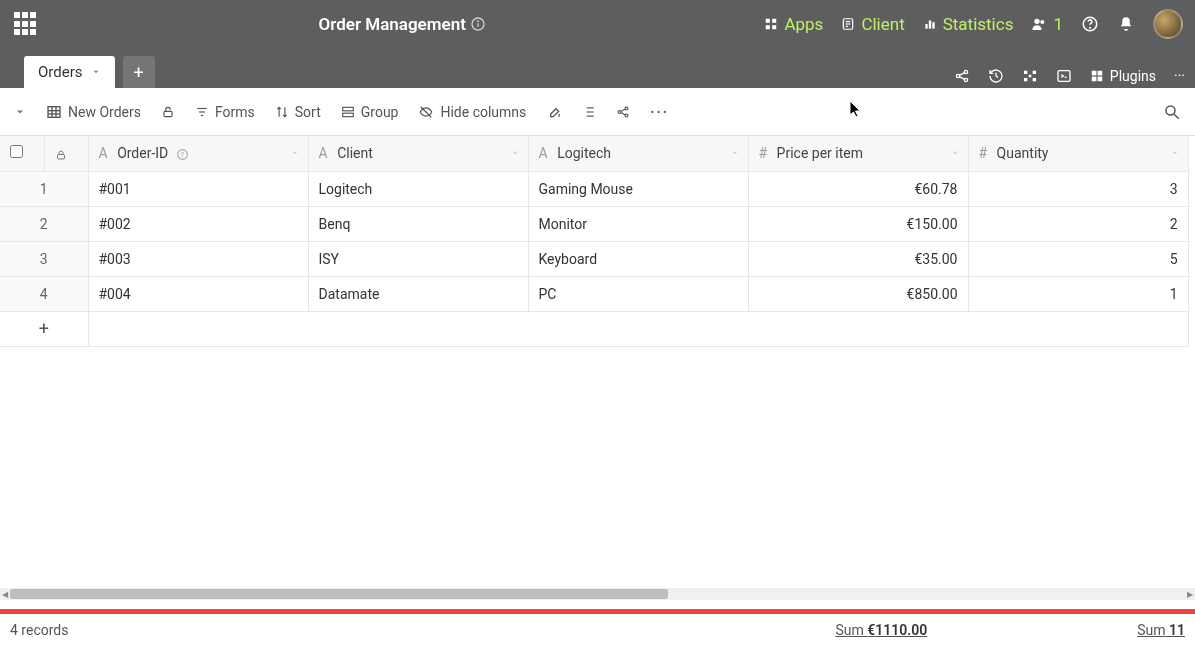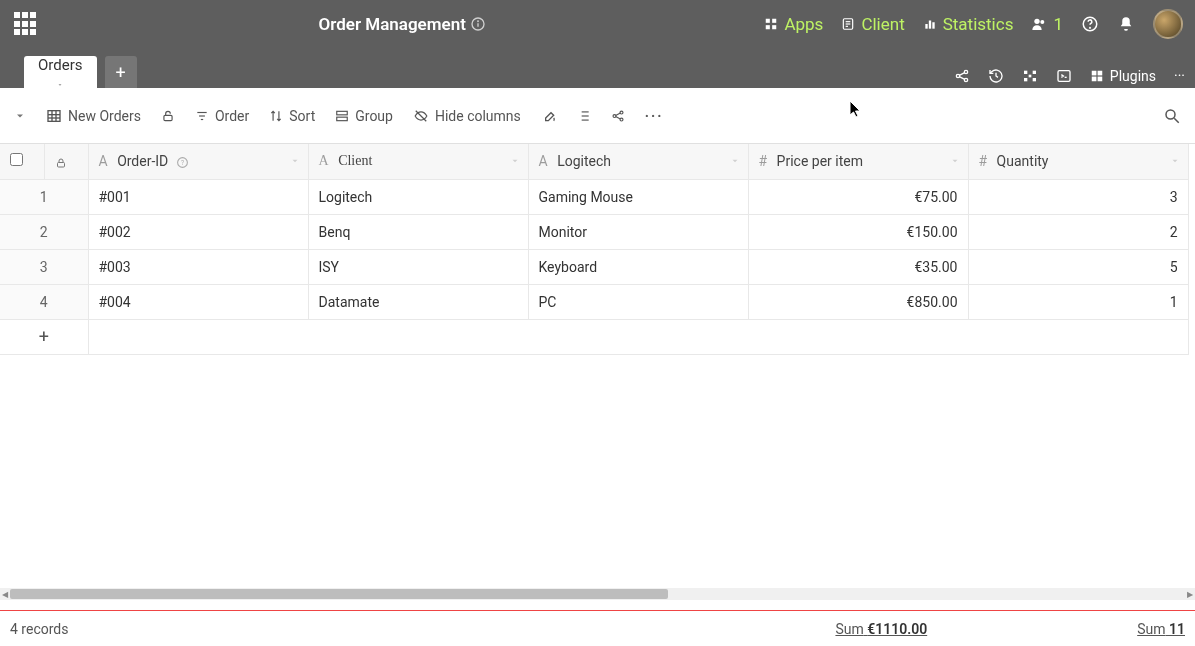--- a/index.html
+++ b/index.html
@@ -11,58 +11,58 @@
 .topbar .logo span { width: 6px; height: 6px; background: #fff; }
 .topbar .title-wrap { flex: 1; display: flex; justify-content: center; align-items: center; gap: 4px; font-size: 17px; font-weight: 600; }
 .topbar .title-wrap svg { opacity: .7; }
 .topbar-right { display: flex; align-items: center; gap: 18px; }
 .tb-link { display: flex; align-items: center; gap: 6px; color: #bef264; font-size: 17px; cursor: pointer; }
 .tb-link svg { flex-shrink: 0; }
 .avatar { width: 30px; height: 30px; border-radius: 50%; background: radial-gradient(circle at 35% 35%, #caa66a, #4a3c20); border: 2px solid rgba(255,255,255,.3); cursor: pointer; }
 
 
 .tabstrip { height: 40px; background: #5e5e5e; display: flex; align-items: stretch; padding-left: 24px; position: relative; }
-.tab { background: #fff; color: #333; display: flex; align-items: center; gap: 8px; padding: 0 14px; font-size: 15px; border-top-left-radius: 3px; border-top-right-radius: 3px; cursor: pointer; align-self: flex-end; height: 32px; flex-direction: column; }
+.tab { background: #fff; color: #333; display: flex; align-items: center; gap: 8px; padding: 0 14px; font-size: 15px; border-top-left-radius: 3px; border-top-right-radius: 3px; cursor: pointer; align-self: flex-end; height: 32px; }
 .tab-add { width: 32px; height: 32px; align-self: flex-end; margin-left: 8px; display: flex; align-items: center; justify-content: center; background: rgba(255,255,255,.15); color: #fff; border-top-left-radius: 3px; border-top-right-radius: 3px; cursor: pointer; font-size: 18px; }
 .tabstrip-right { position: absolute; right: 10px; top: 16px; bottom: 0; display: flex; align-items: center; gap: 18px; color: #fff; }
 .tabstrip-right .tsr { display: flex; align-items: center; gap: 6px; cursor: pointer; }
 
 
-.toolbar { height: 56px; background: #fff; border-bottom: 1px solid #e0e0e0; display: flex; align-items: center; gap: 20px; padding: 0 14px; color: #555; position: relative; }
+.toolbar { height: 48px; background: #fff; border-bottom: 1px solid #e0e0e0; display: flex; align-items: center; gap: 20px; padding: 0 14px; color: #555; position: relative; }
 .tool { display: flex; align-items: center; gap: 6px; cursor: pointer; font-size: 14px; }
 .tool svg { flex-shrink: 0; }
 .toolbar .more-dots { letter-spacing: 2px; font-weight: bold; cursor: pointer; }
 .toolbar .search-icon { position: absolute; right: 14px; cursor: pointer; }
 
 
 .grid { position: relative; }
 .grid table { border-collapse: collapse; width: 1100px; table-layout: fixed; }
 .grid th, .grid td { border-right: 1px solid #e8e8e8; border-bottom: 1px solid #e8e8e8; height: 35px; padding: 0 10px; font-size: 14px; background: #fff; }
 .grid th { background: #f7f7f7; font-weight: 400; color: #444; text-align: left; position: relative; }
 .grid th .caret { position: absolute; right: 8px; top: 50%; transform: translateY(-50%); opacity: .4; }
 .grid th .coltype { opacity: .5; margin-right: 6px; }
 .grid td.rn { text-align: center; color: #666; background: #fafafa; }
 .grid td.num { text-align: right; }
 .grid .addrow td { text-align: left; color: #555; font-size: 18px; cursor: pointer; }
 
 .col-chk   { width: 44px; }
 .col-lock  { width: 44px; }
 .col-id    { width: 220px; }
-.col-client{ width: 220px; font-family: Liberation Serif, serif; }
+.col-client{ width: 220px; }
 .col-prod  { width: 220px; }
 .col-price { width: 220px; }
 .col-qty   { width: 220px; }
 
 
 .hscroll { position: absolute; left: 0; right: 0; bottom: 46px; height: 12px; background: #f0f0f0; display: flex; align-items: center; }
 .hscroll .arrow { width: 10px; text-align: center; font-size: 8px; color: #888; cursor: pointer; }
 .hscroll .track { flex: 1; height: 10px; background: #f0f0f0; position: relative; }
 .hscroll .thumb { position: absolute; left: 0; width: 56%; top: 0; bottom: 0; background: #bdbdbd; border-radius: 2px; cursor: pointer; }
 
-.footer { position: absolute; left: 0; right: 0; bottom: 0; height: 36px; border-top: 1px solid #ef4444; background: #fff; display: flex; align-items: center; padding: 16px 10px; font-size: 14px; color: #555; }
+.footer { position: absolute; left: 0; right: 0; bottom: 0; height: 36px; border-top: 5px solid #ef4444; background: #fff; display: flex; align-items: center; padding: 16px 10px; font-size: 14px; color: #555; }
 .footer .spacer { flex: 1; }
 .footer .sum { margin-left: 30px; text-decoration: underline; }
 .footer .sum b { color: #333; font-weight: 600; }
 
 .cursor-overlay { position: absolute; pointer-events: none; }
 
 svg { display: inline-block; vertical-align: middle; }
 </style>
 </head>
 <body>
@@ -197,21 +197,21 @@
   <svg width="14" height="14" viewBox="0 0 24 24" fill="none" stroke="#555" stroke-width="2">
       <rect x="5" y="11" width="14" height="9" rx="2"></rect>
       <path d="M8 11V8a4 4 0 1 1 8 0"></path>
     </svg>
   <div class="tool">
     <svg width="14" height="14" viewBox="0 0 24 24" fill="none" stroke="#555" stroke-width="2">
         <line x1="4" y1="6" x2="20" y2="6"></line>
         <line x1="7" y1="12" x2="17" y2="12"></line>
         <line x1="10" y1="18" x2="14" y2="18"></line>
       </svg>
-    <span>Order</span>
+    <span>Forms</span>
   </div>
   <div class="tool">
     <svg width="14" height="14" viewBox="0 0 24 24" fill="none" stroke="#555" stroke-width="2">
         <path d="M7 4v16M4 7l3-3 3 3M17 20V4m3 13l-3 3-3-3"></path>
       </svg>
     <span>Sort</span>
   </div>
   <div class="tool">
     <svg width="14" height="14" viewBox="0 0 24 24" fill="none" stroke="#555" stroke-width="2">
         <rect x="3" y="4" width="18" height="6"></rect>
@@ -305,21 +305,21 @@
             </svg>
       </th>
     </tr>
   </thead>
   <tbody id="rows">
         <tr>
           <td class="rn" colspan="2">1</td>
           <td>#001</td>
           <td>Logitech</td>
           <td>Gaming Mouse</td>
-          <td class="num">€75.00</td>
+          <td class="num">€60.78</td>
           <td class="num">3</td>
         </tr>
         <tr>
           <td class="rn" colspan="2">2</td>
           <td>#002</td>
           <td>Benq</td>
           <td>Monitor</td>
           <td class="num">€150.00</td>
           <td class="num">2</td>
         </tr>

